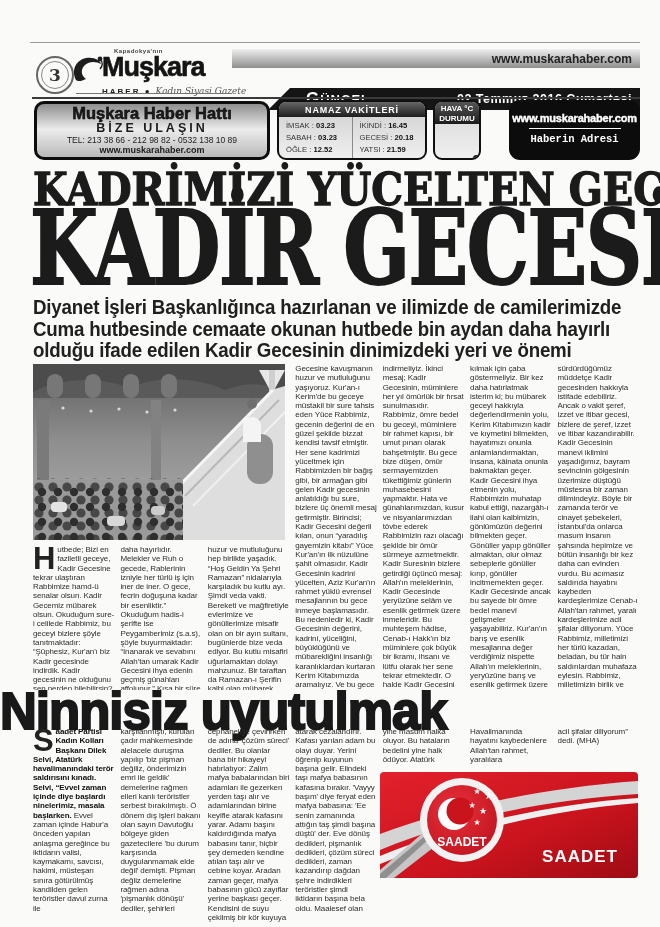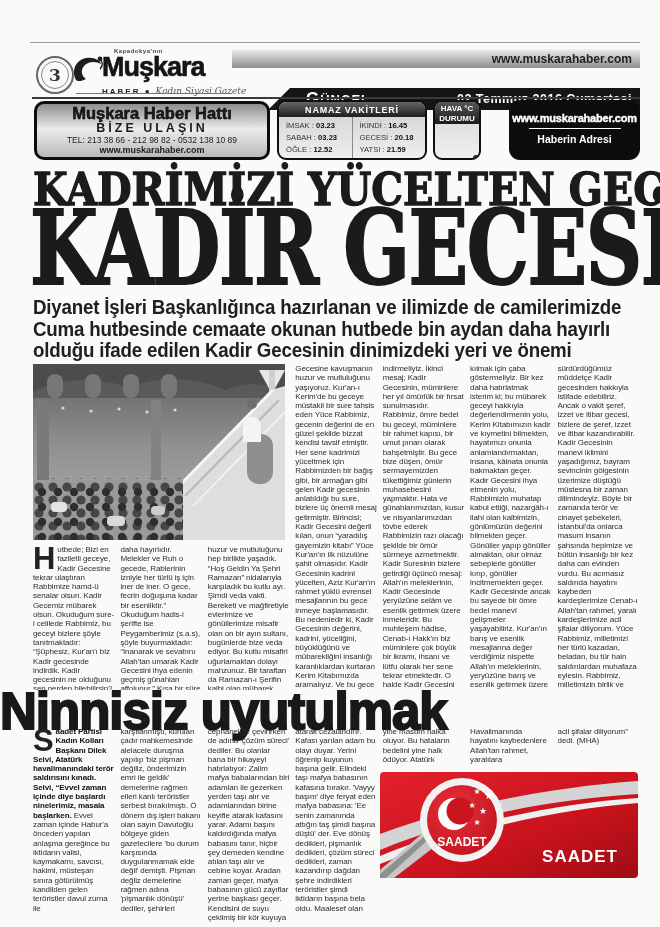--- a/index.html
+++ b/index.html
@@ -55,21 +55,21 @@
       overflow:hidden;box-sizing:border-box;background:linear-gradient(180deg,#d6d6d6,#f0f0f0);}
   .weatherbox .hd{height:22px;background:linear-gradient(180deg,#555,#1c1c1c);color:#fff;text-align:center;
       font-size:8px;font-weight:bold;line-height:10px;padding-top:2px;box-sizing:border-box;}
   .wrow{display:flex;align-items:baseline;padding:0 5px;line-height:16px;}
   .wrow .lbl{font-size:7.5px;color:#333;flex:1;margin-top:33px;}
   .wrow .val{font-size:16px;font-weight:bold;color:#111;}
   .addrbox{left:509px;top:100px;width:131px;height:60px;background:#0c0c0c;border-radius:11px;
       color:#fff;text-align:center;box-sizing:border-box;padding-top:12px;}
   .addrbox .l1{font-size:11px;font-weight:bold;-webkit-text-stroke:.4px #fff;letter-spacing:-.2px;}
   .addrbox .div{width:92px;height:1px;background:#fff;margin:4px auto;}
-  .addrbox .l2{font-size:10.5px;font-weight:bold;}
+  .addrbox .l2{font-size:10.5px;font-weight:bold;font-family:Liberation Mono, monospace;}
 
   
   .kicker{left:33px;top:164px;font-family:"DejaVu Serif",serif;font-weight:bold;font-size:42px;
       color:#1b1b1b;-webkit-text-stroke:1.2px #1b1b1b;white-space:nowrap;
       transform:scale(.95,1.05);transform-origin:left top;letter-spacing:0px;}
   .mainhead{left:30px;top:200px;font-family:"DejaVu Serif",serif;font-weight:bold;font-size:103px;
       color:#1b1b1b;-webkit-text-stroke:2px #1b1b1b;white-space:nowrap;line-height:96px;
       transform:scale(.76,1.0);transform-origin:left top;letter-spacing:-2px;}
   .deck{left:33px;top:297px;width:620px;font-size:19.5px;line-height:21.5px;font-weight:bold;
       color:#202020;transform:scaleX(.96);transform-origin:left top;letter-spacing:-.2px;}

